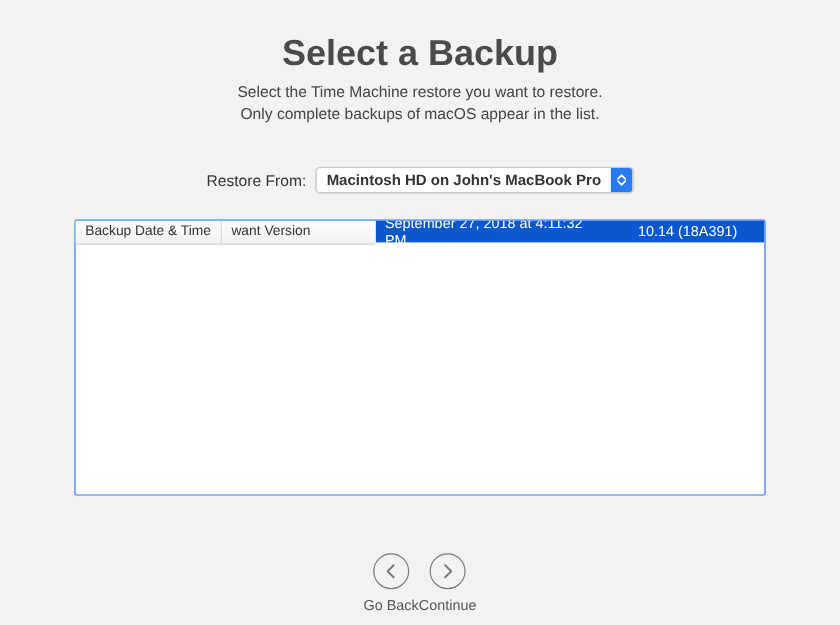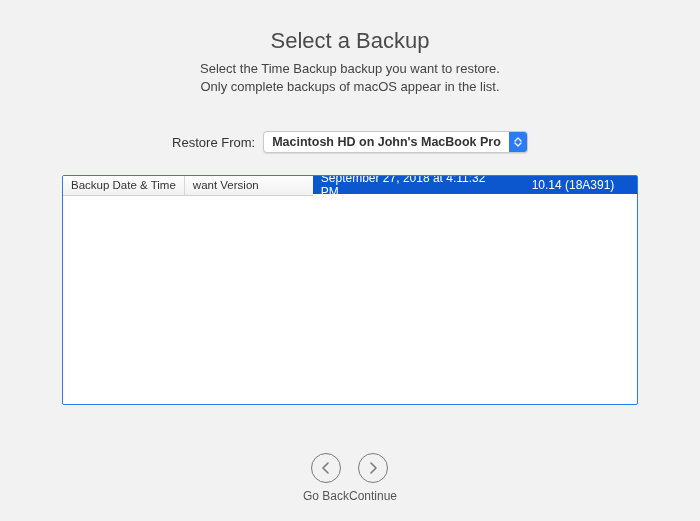--- a/index.html
+++ b/index.html
@@ -7,22 +7,22 @@
       width: 700px;
       height: 521px;
       background: #f2f2f2;
       font-family: -apple-system, "Helvetica Neue", Helvetica, Arial, sans-serif;
       display: flex;
       flex-direction: column;
       align-items: center;
       overflow: hidden;
     }
     .title {
-      font-size: 22px;
-      font-weight: 400;
+      font-size: 30px;
+      font-weight: 700;
       color: #4a4a4a;
       margin-top: 28px;
       text-align: center;
     }
     .subtitle {
       font-size: 13px;
       color: #444;
       text-align: center;
       margin-top: 6px;
       line-height: 1.35;
@@ -139,21 +139,21 @@
     .footer-label {
       font-size: 12px;
       color: #555;
     }
   </style>
 </head>
 <body>
 
 <div class="title">Select a Backup</div>
 <div class="subtitle">
-  <div>Select the Time Backup backup you want to restore.</div>
+  <div>Select the Time Machine restore you want to restore.</div>
   <div>Only complete backups of macOS appear in the list.</div>
 </div>
 
 <div class="restore-row">
   <span class="restore-label">Restore From:</span>
   <div class="select-wrap">
     <span class="select-text">Macintosh HD on John's MacBook Pro</span>
     <span class="select-arrows">
       <svg width="8" height="5" viewBox="0 0 8 5">
           <path d="M1 4 L4 1 L7 4" stroke="#fff" stroke-width="1.4" fill="none" stroke-linecap="round" stroke-linejoin="round"></path>

